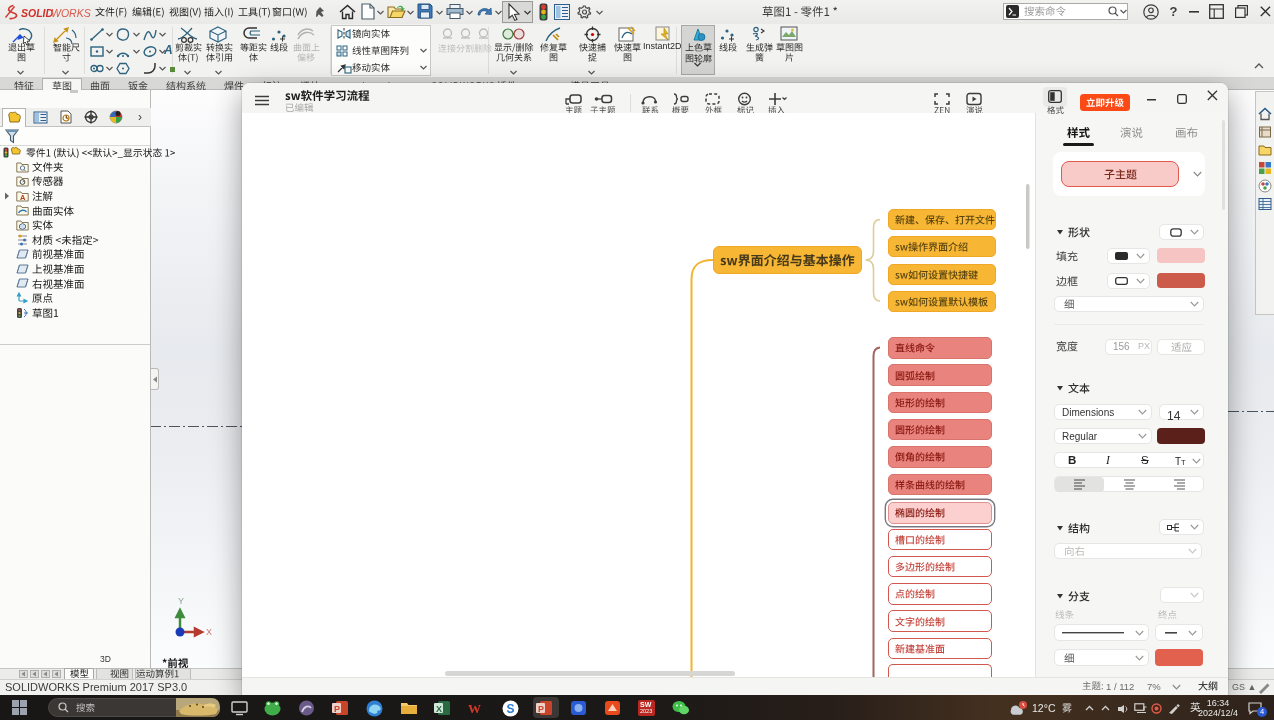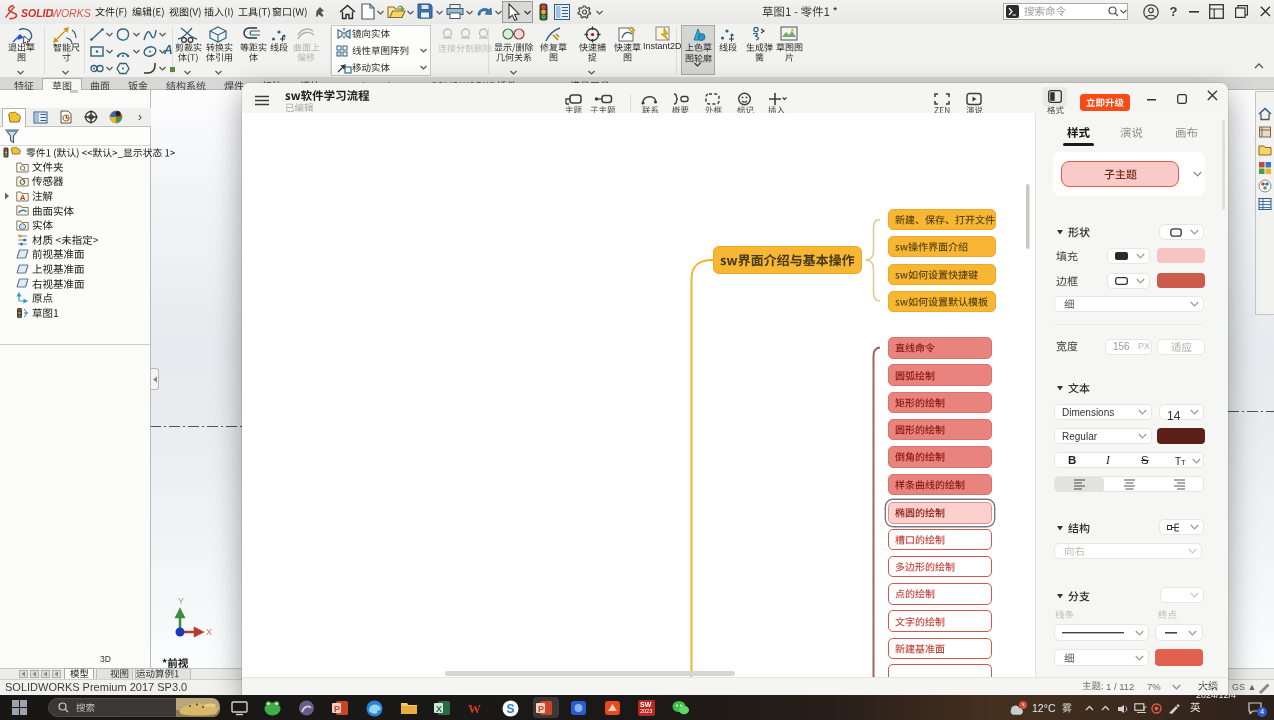--- a/index.html
+++ b/index.html
@@ -1985,17 +1985,17 @@
     </svg>
     <svg class="ic" style="left:1168px;top:702px" width="12" height="12">
       <path d="M1 11 L8 4 l1.8 1.8 L4 12Z" fill="#d0d0ce"></path>
       <path d="M8.5 3.5 l1.5 -1.5 l1.8 1.8 l-1.5 1.5Z" fill="#d0d0ce"></path>
     </svg>
     <svg class="tx" style="left:1190.0px;top:702.2px" width="10.5" height="10.5">
       <g fill="#e8e8e6" transform="translate(0,9.03) scale(0.01050,-0.01050)">
         <use href="#g252" x="0.0"></use>
       </g>
     </svg>
-    <div class="a" style="left:1196px;top:680px;width:44px;height:20px;font-size:9px;color:#e8e8e6;text-align:left;line-height:10px">16:34<br>2024/12/4</div>
+    <div class="a" style="left:1196px;top:698px;width:44px;height:20px;font-size:9px;color:#e8e8e6;text-align:center;line-height:10px">16:34<br>2024/12/4</div>
     <svg class="ic" style="left:1248px;top:702px" width="14" height="12">
       <path d="M1 1 H13 V9 H5 L2 11.5 V9 H1Z" fill="none" stroke="#d0d0ce" stroke-width="1.2"></path>
     </svg>
     <div class="a" style="left:1257px;top:707px;width:10px;height:10px;background:#2a5ad4;border-radius:5px;font-size:7.5px;color:#fff;text-align:center;line-height:10px">4</div>
   </div>
 </body></html>

